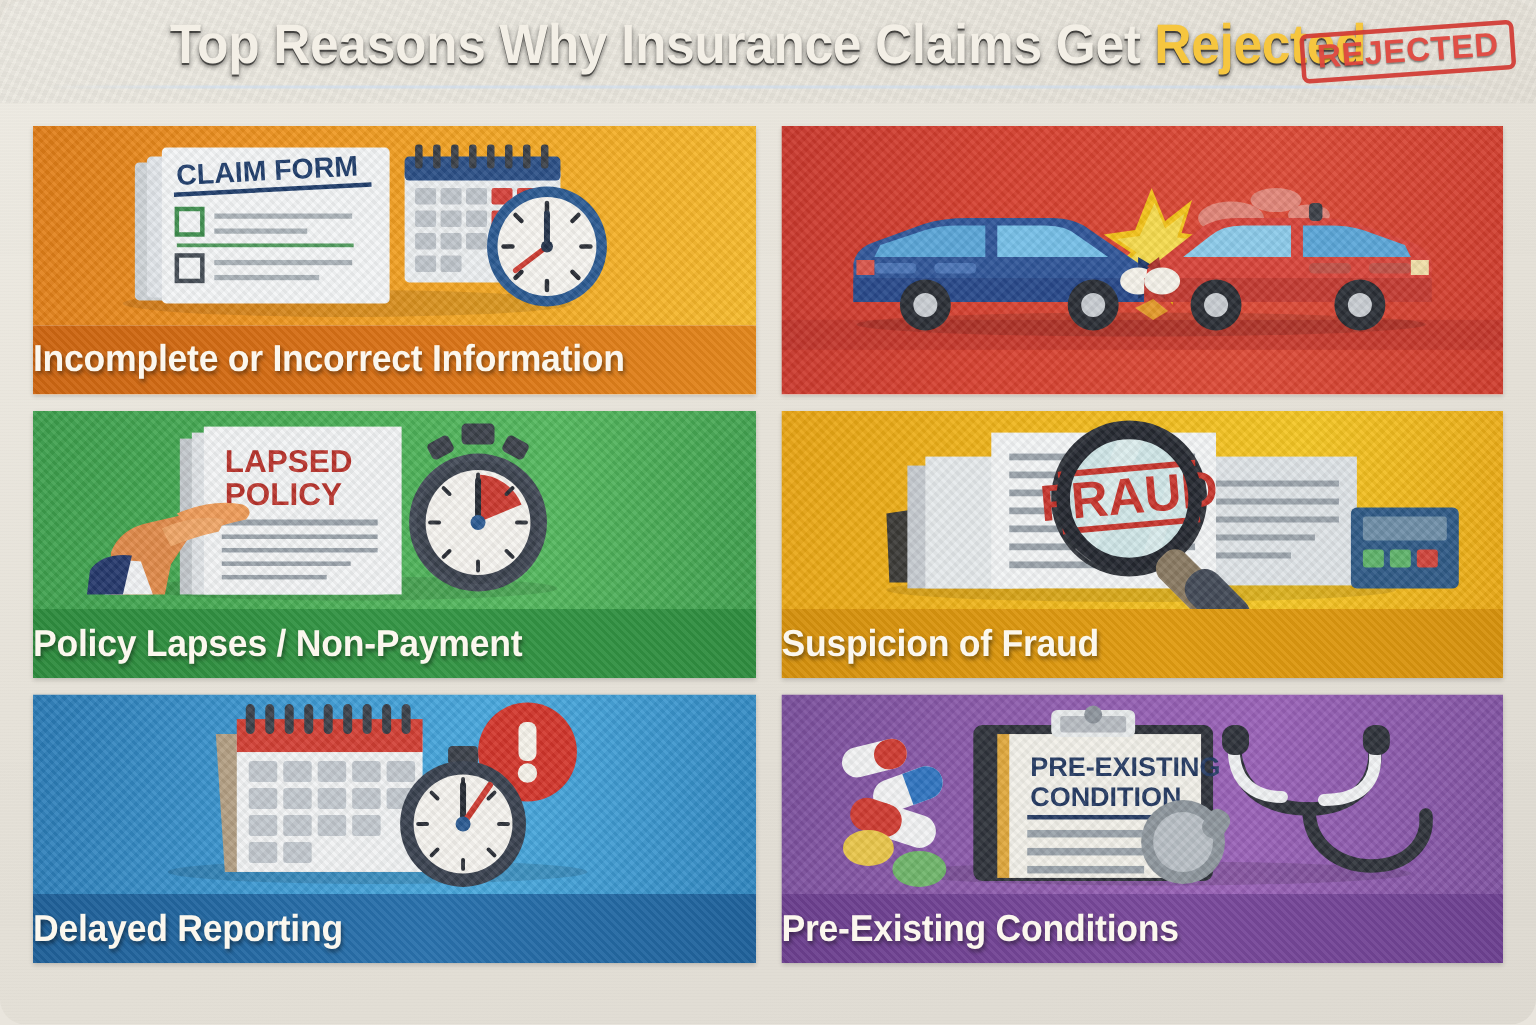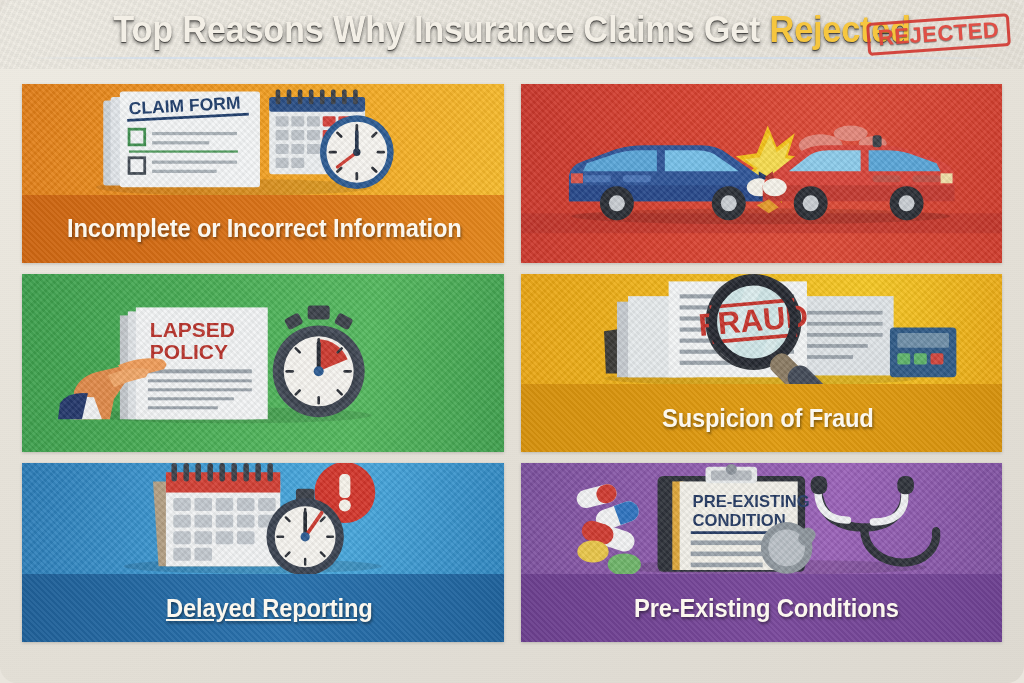--- a/index.html
+++ b/index.html
@@ -92,51 +92,49 @@
   }
   .panel .art:after{
     content:""; position:absolute; inset:0;
     background:
       repeating-linear-gradient(45deg, rgba(255,255,255,0.055) 0 2px, rgba(0,0,0,0.04) 2px 4px),
       repeating-linear-gradient(135deg, rgba(255,255,255,0.04) 0 3px, rgba(0,0,0,0.035) 3px 6px);
     pointer-events:none;
   }
   .panel .caption {
     position:relative;
-    height:68px;
+    height:46px;
     display:flex; align-items:center;
-    padding-left:24px;
     font-family:"Liberation Sans Narrow","Liberation Sans", sans-serif;
     font-weight:bold;
     font-size:25px;
     color:#fbf7ee;
     letter-spacing:-0.2px;
     white-space:nowrap;
     text-shadow:1px 2px 3px rgba(0,0,0,.45);
     transform-origin:left center;
-    justify-content:center;
   }
   .panel .caption:after{
     content:""; position:absolute; inset:0;
     background:repeating-linear-gradient(45deg, rgba(255,255,255,0.05) 0 2px, rgba(0,0,0,0.045) 2px 4px);
     pointer-events:none;
   }
   .cap-text{ position:relative; z-index:2; transform:scaleX(.95); transform-origin:left center; }
 
   
   .p1 .art{ background:linear-gradient(100deg,#e07c17 0%,#ed921f 30%,#f4ab24 70%,#f7bb2c 100%); }
   .p1 .caption{ background:linear-gradient(100deg,#cc6512 0%,#d97318 55%,#e2871c 100%); }
   .p2 .art{ background:linear-gradient(100deg,#c9372c 0%,#d6402f 30%,#dd4a36 65%,#cf3b2c 100%); }
   .p2 .caption{ background:linear-gradient(100deg,#b42b22 0%,#c13227 55%,#b82d23 100%); }
   .p3 .art{ background:linear-gradient(100deg,#3c9e4c 0%,#49ad55 35%,#54b85e 70%,#3f9f4d 100%); }
   .p3 .caption{ background:linear-gradient(100deg,#2e8b3e 0%,#359646 55%,#2f8c3f 100%); }
   .p4 .art{ background:linear-gradient(100deg,#e8a413 0%,#f0b71b 35%,#f5c723 70%,#eaa915 100%); }
   .p4 .caption{ background:linear-gradient(100deg,#d4900e 0%,#e09c12 55%,#d5910e 100%); }
   .p5 .art{ background:linear-gradient(100deg,#2a7ab5 0%,#3e9ad3 35%,#49a9de 65%,#2f86c0 100%); }
-  .p5 .caption{ background:linear-gradient(100deg,#1f5f97 0%,#2a72ad 55%,#1f619a 100%);text-decoration:underline; }
+  .p5 .caption{ background:linear-gradient(100deg,#1f5f97 0%,#2a72ad 55%,#1f619a 100%); }
   .p6 .art{ background:linear-gradient(100deg,#7a4f9c 0%,#8f5cae 35%,#9a62b8 65%,#7e51a0 100%); }
   .p6 .caption{ background:linear-gradient(100deg,#6b3f8d 0%,#7a4a9c 55%,#6d4190 100%); }
 
   .artwork{ position:absolute; inset:0; }
   .artwork svg{ width:100%; height:100%; display:block; }
 </style>
 </head>
 <body>
 
 <div id="infographic">
@@ -337,20 +335,23 @@
                 <line x1="316" y1="87" x2="320" y2="91"></line>
                 <line x1="320" y1="45" x2="316" y2="49"></line>
                 <line x1="278" y1="87" x2="274" y2="91"></line>
               </g>
               <line x1="297" y1="68" x2="297" y2="40" stroke="#242a33" stroke-width="4" stroke-linecap="round"></line>
               <circle cx="297" cy="68" r="5" fill="#2b5a92"></circle>
             </g>
           </svg>
         </div>
       </div>
+      <div class="caption">
+          <span class="cap-text">Policy Lapses / Non-Payment</span>
+        </div>
     </div>
 
     <div class="panel p4">
       <div class="art">
         <div class="artwork">
           <svg viewBox="0 0 482 120" preserveAspectRatio="xMidYMid meet">
             <ellipse cx="240" cy="113" rx="170" ry="8" fill="#000" opacity=".10"></ellipse>
 
             <path d="M70 62 L110 56 L118 108 L72 108 Z" fill="#3b3a36"></path>
 

